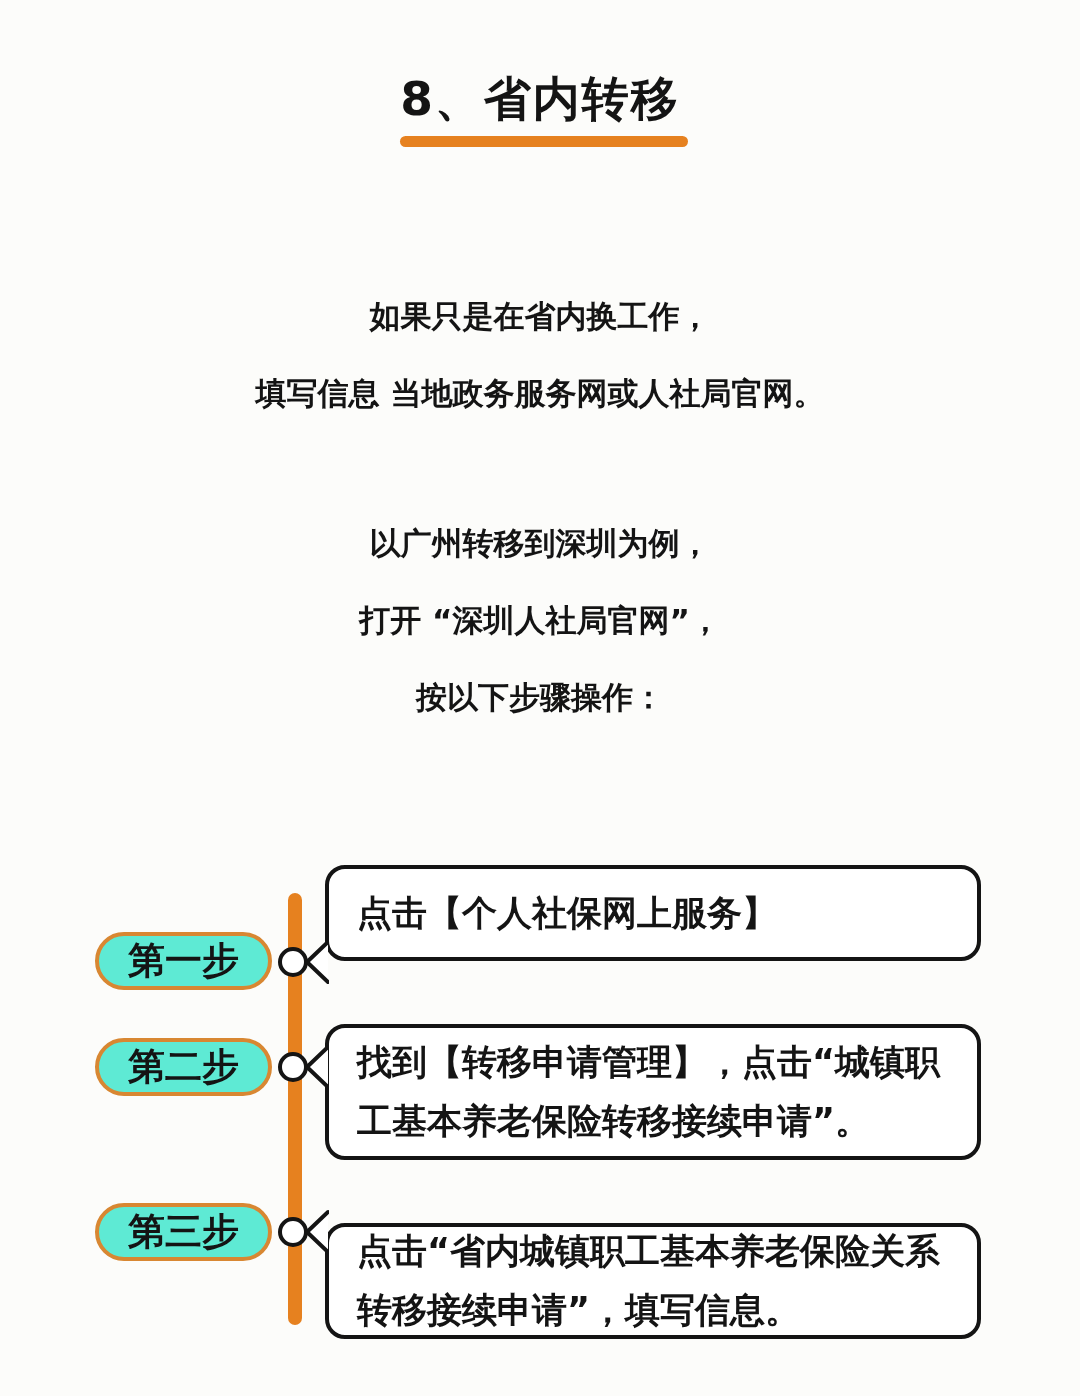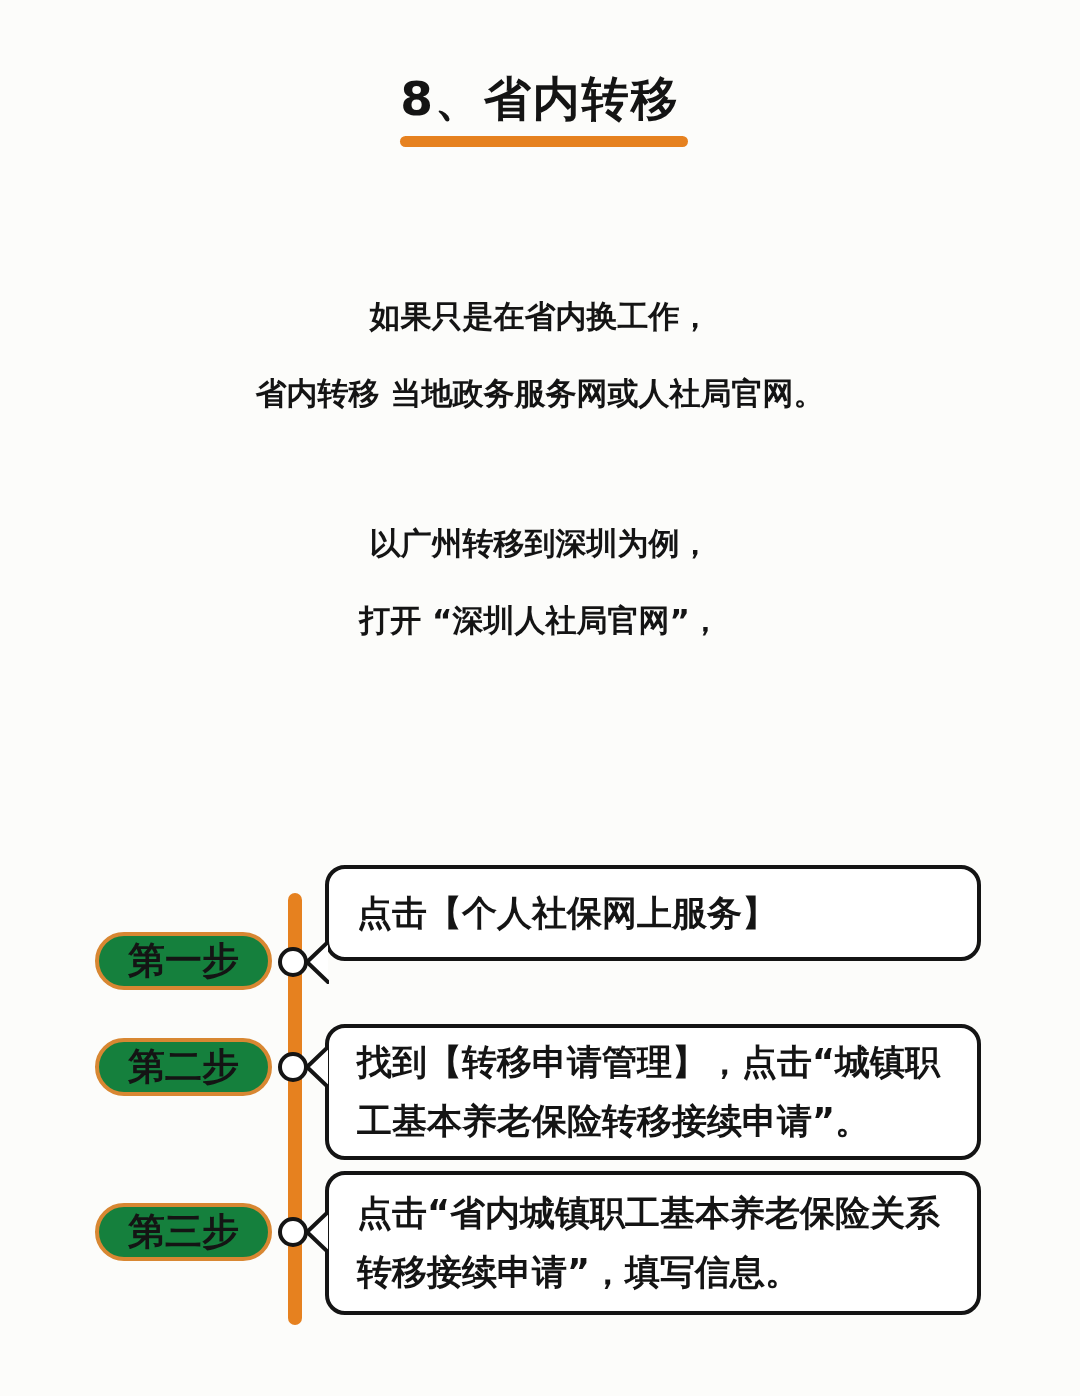--- a/index.html
+++ b/index.html
@@ -57,21 +57,21 @@
     left: 288px; top: 893px;
     width: 14px; height: 432px;
     border-radius: 7px;
     background: var(--accent, #e6811f);
   }
   .step-pill {
     position: absolute;
     left: 95px;
     width: 177px; height: 58px;
     box-sizing: border-box;
-    background: #15803d;
+    background: #5eead4;
     border: 4px solid var(--pill, #d88732);
     border-radius: 30px;
     display: flex;
     align-items: center;
     justify-content: center;
     font-size: 37px;
     font-weight: 800;
     color: var(--ink, #141414);
   }
   .timeline-node {
@@ -119,38 +119,39 @@
   #bubble-1 { top: 865px; height: 96px; }
 
   #pill-2   { top: 1038px; }
   #node-2   { top: 1052px; }
   #tail-2   { top: 1044px; }
   #bubble-2 { top: 1024px; height: 136px; align-items: center; }
 
   #pill-3   { top: 1203px; }
   #node-3   { top: 1217px; }
   #tail-3   { top: 1209px; }
-  #bubble-3 { top: 1171px; height: 144px; }
+  #bubble-3 { top: 1223px; height: 116px; }
 </style>
 </head>
 <body>
 
 <div id="canvas" style="--bg: #fcfcfa; --ink: #141414; --accent: #e6811f; --pill: #d88732;">
 
   <div class="title">8、省内转移</div>
   <div class="title-underline"></div>
 
   <div class="para" id="intro-paragraph">
     <div>如果只是在省内换工作，</div>
-    <div>省内转移 当地政务服务网或人社局官网。</div>
+    <div>填写信息 当地政务服务网或人社局官网。</div>
   </div>
 
   <div class="para" id="example-paragraph">
     <div>以广州转移到深圳为例，</div>
     <div>打开 “深圳人社局官网”，</div>
+    <div>按以下步骤操作：</div>
   </div>
 
   <div class="timeline-line"></div>
 
   <div class="step-pill" id="pill-1">
     <span>第一步</span>
   </div>
   <div class="timeline-node" id="node-1"></div>
   <svg class="bubble-tail" id="tail-1" viewBox="0 0 28 46">
     <path d="M27 3 L6 23 L27 43" fill="#ffffff" stroke="#141414" stroke-width="4" stroke-linejoin="round" stroke-linecap="round"></path>

